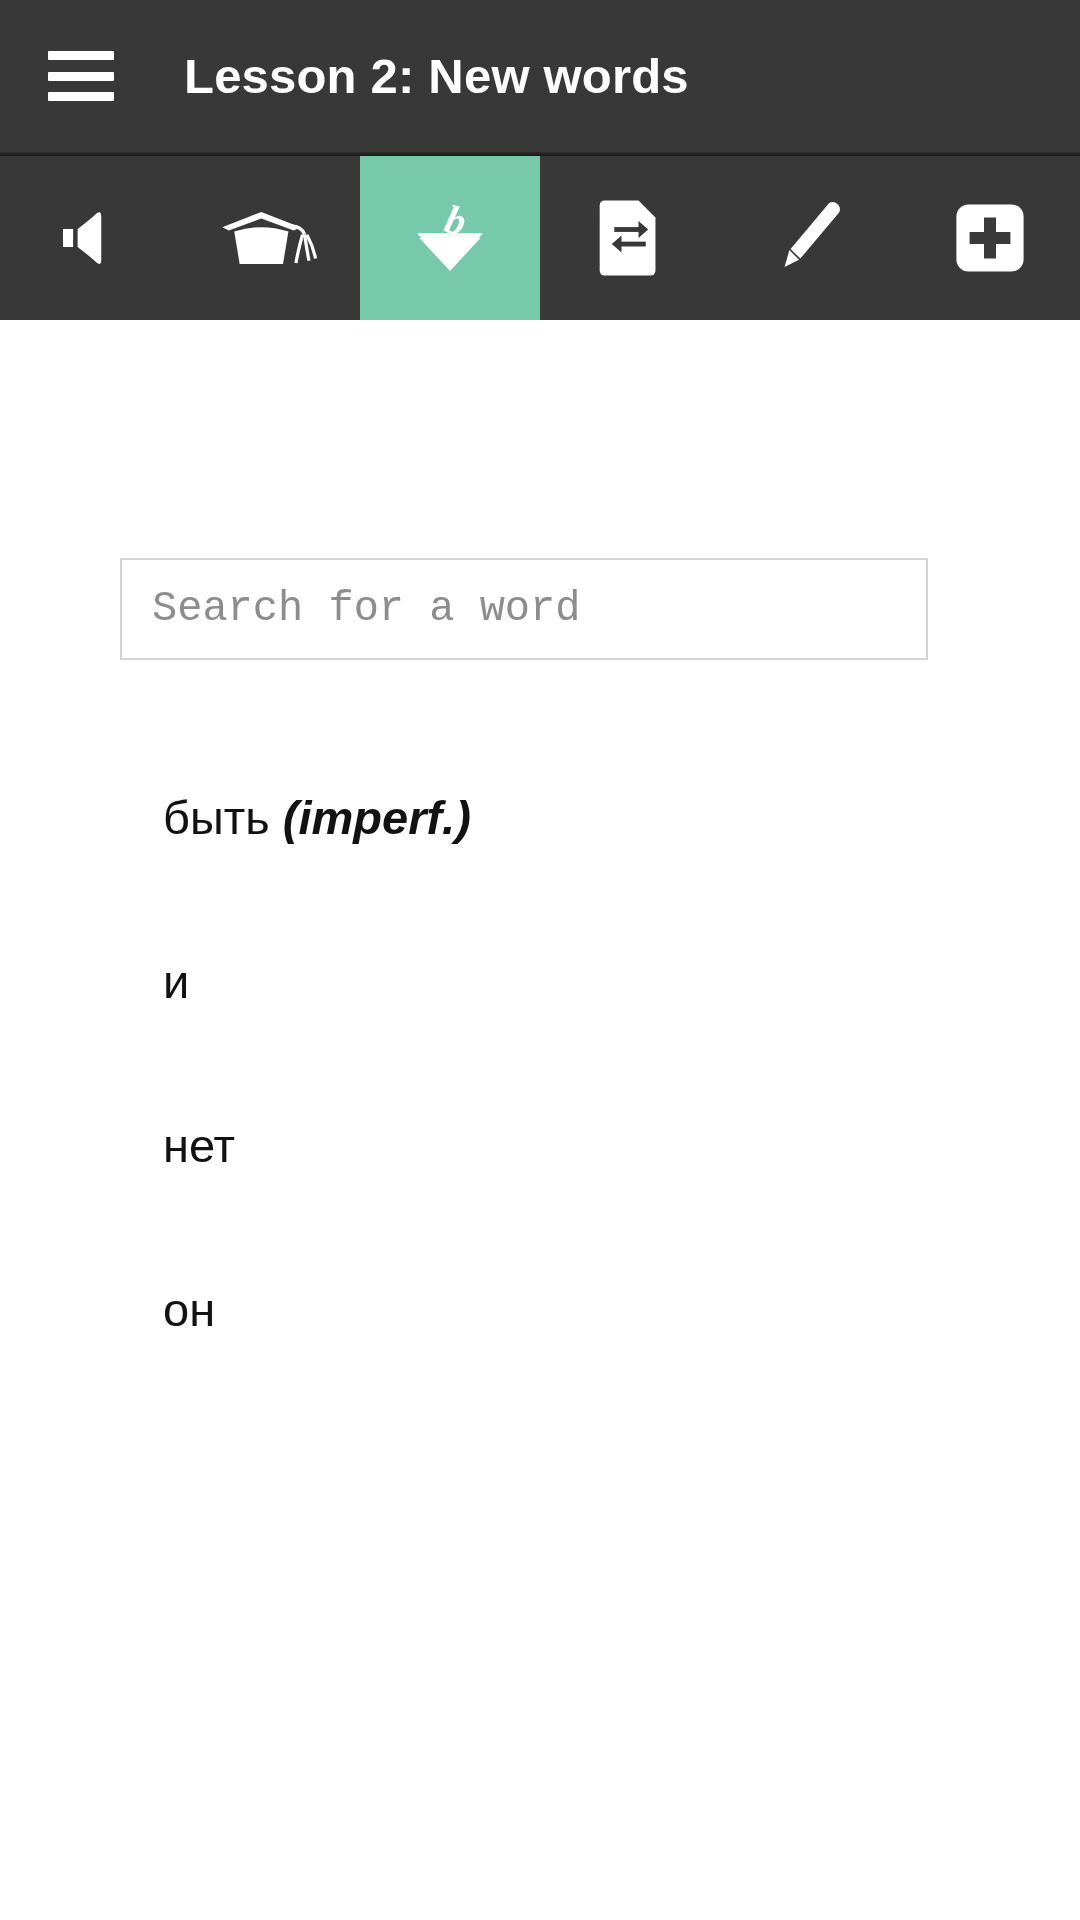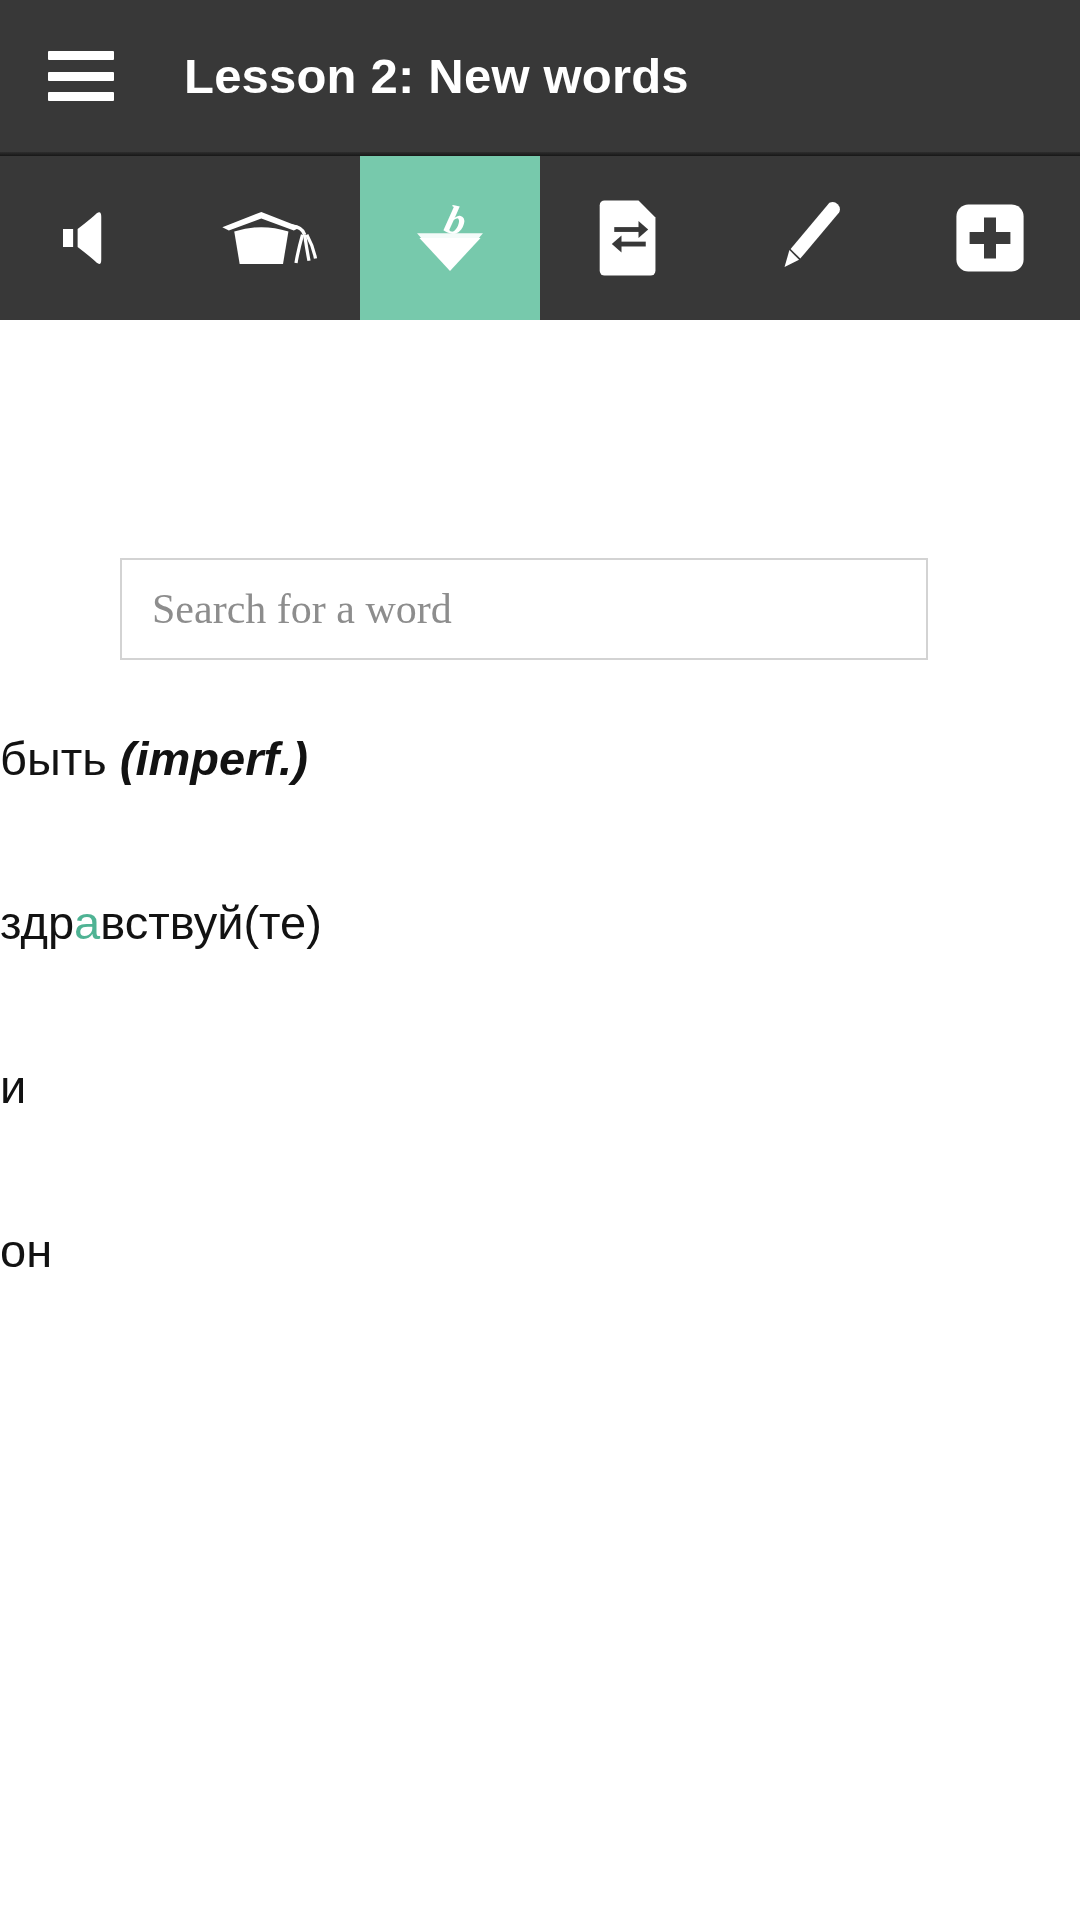--- a/index.html
+++ b/index.html
@@ -57,35 +57,36 @@
   .tab svg { display:block; }
 
   
   .search-wrap {
     position:absolute; left:120px; top:558px; width:808px; height:102px;
   }
   .search-input {
     width:100%; height:100%;
     border:2px solid #d3d3d3;
     background:#ffffff;
-    font-family:Liberation Serif, serif;
+    font-family:Liberation Mono, monospace;
     font-size:42px;
     color:#333333;
     padding:0 30px;
     outline:none;
   }
   .search-input::placeholder { color:#8d8d8d; }
 
   
   .word-list {
     position:absolute; left:0; top:735px; width:1080px;
   }
   .word-row {
     height:164px;
-    display:flex; 
+    display:flex; align-items:center;
+    padding-left:163px;
     cursor:pointer;
   }
   .word-text {
     font-size:47px;
     color:#121212;
     line-height:1;
     white-space:nowrap;
   }
   .word-text .stress { color:#4fb394; }
   .word-text .gram {
@@ -177,23 +178,23 @@
 
   <div class="search-wrap">
     <input class="search-input" type="text" placeholder="Search for a word" style="">
   </div>
 
   <div class="word-list">
       <div class="word-row">
         <div class="word-text"><span>быть</span><span> </span><span class="gram">(imperf.)</span></div>
       </div>
       <div class="word-row">
-        <div class="word-text"><span>здр</span><span class="stress">а</span><span>вствуй(те)</span></div>
-      </div>
-      <div class="word-row">
         <div class="word-text"><span>и</span></div>
       </div>
       <div class="word-row">
+        <div class="word-text"><span>нет</span></div>
+      </div>
+      <div class="word-row">
         <div class="word-text"><span>он</span></div>
       </div>
     </div>
 
 </div>
 
 </body></html>

